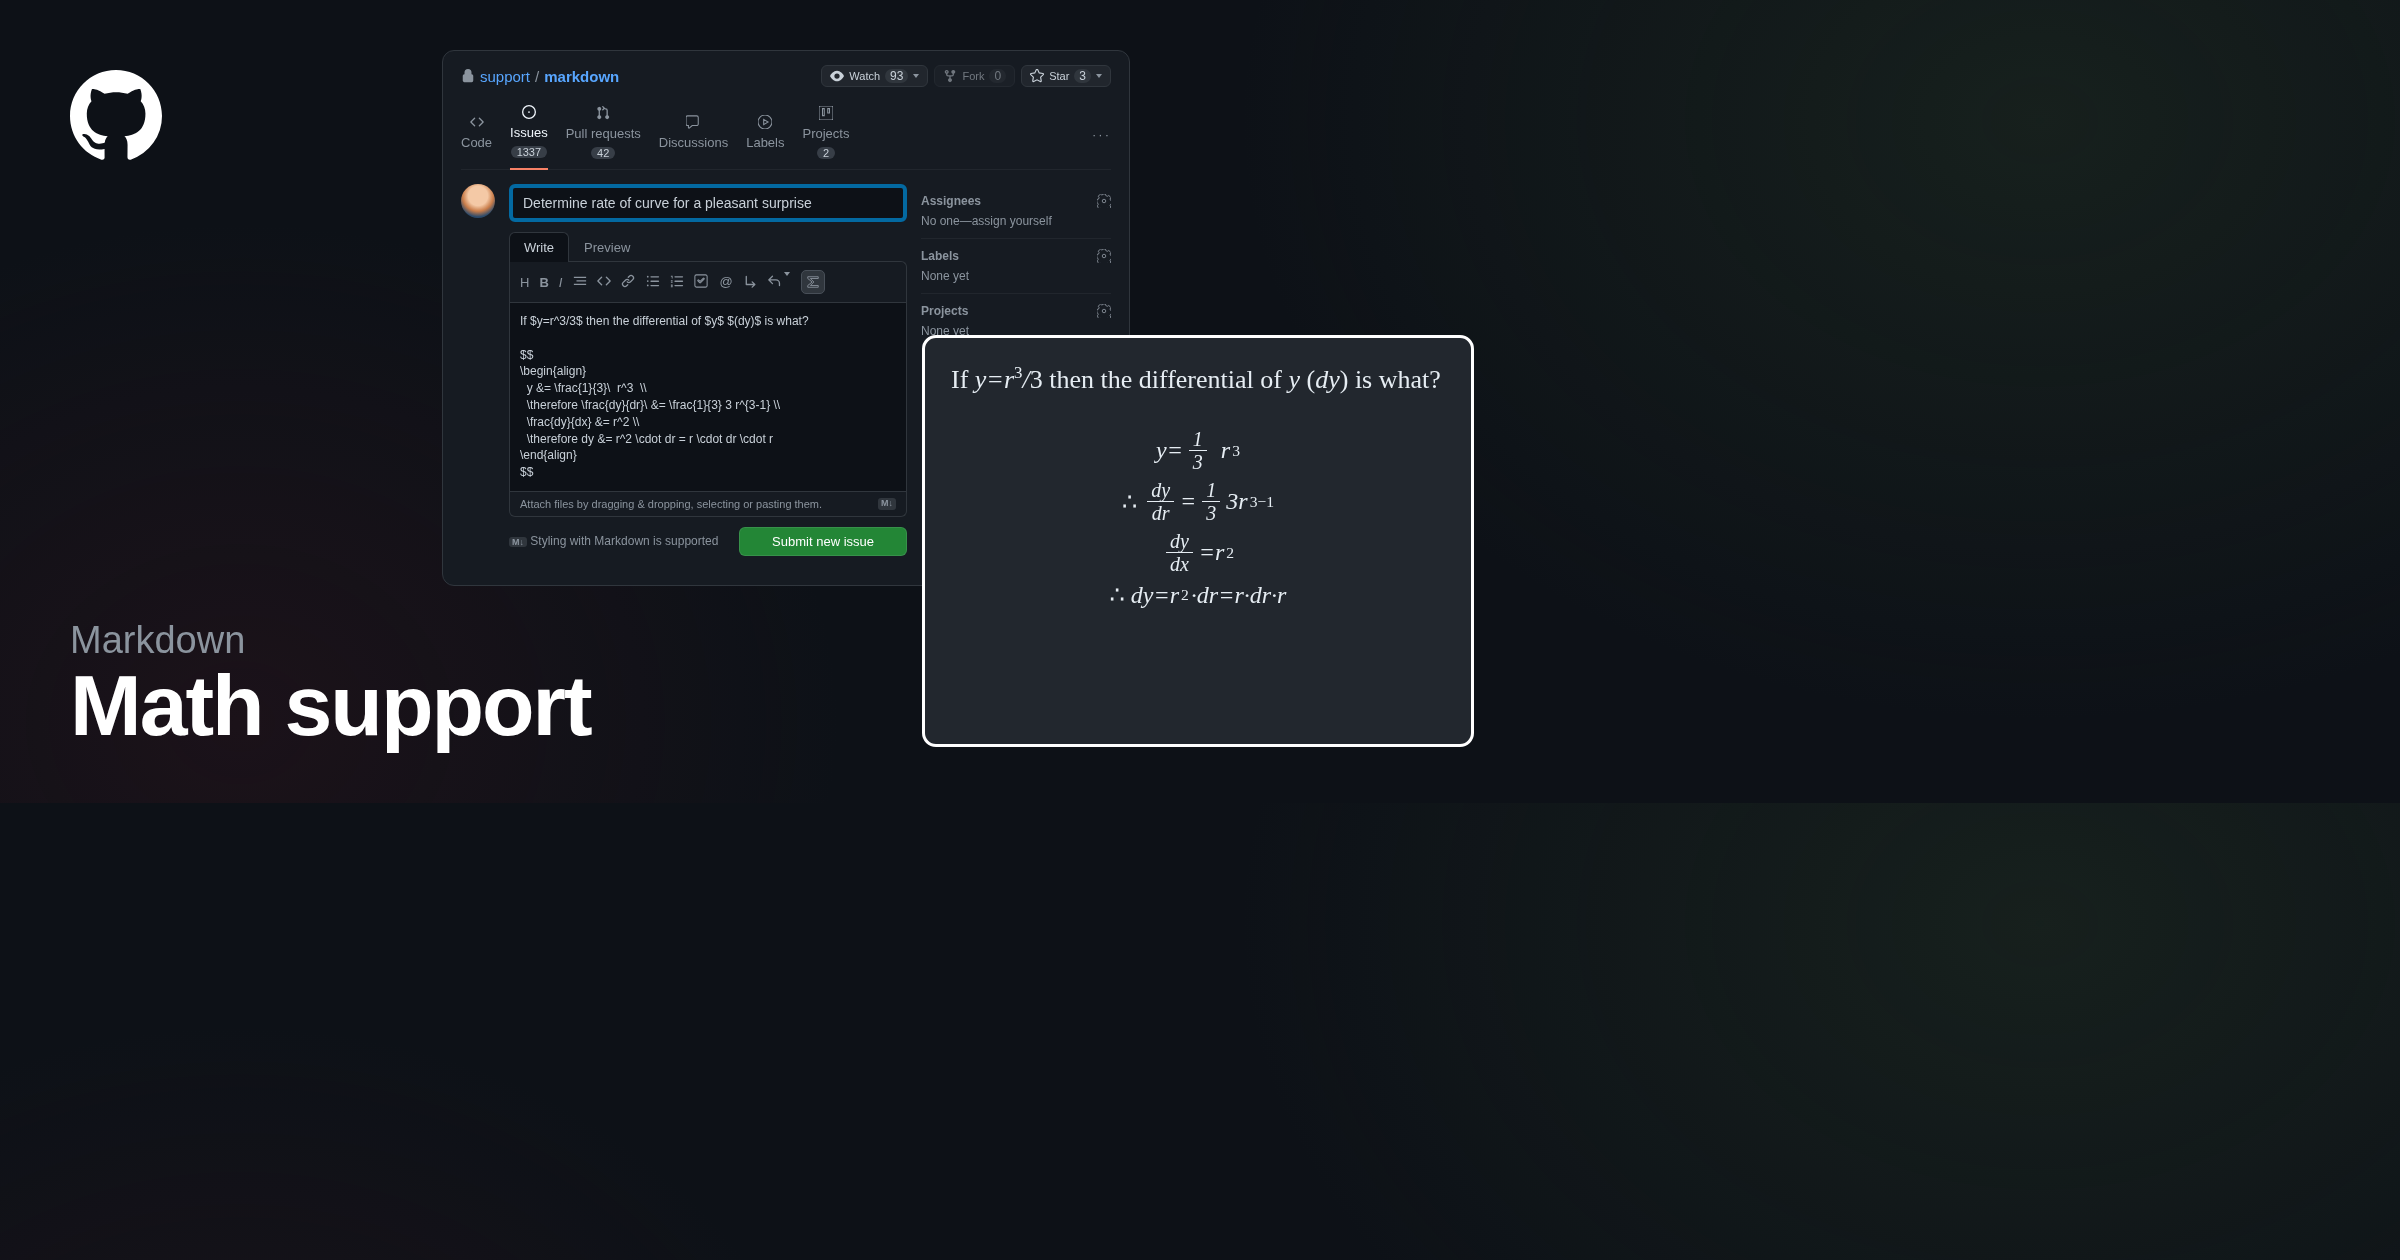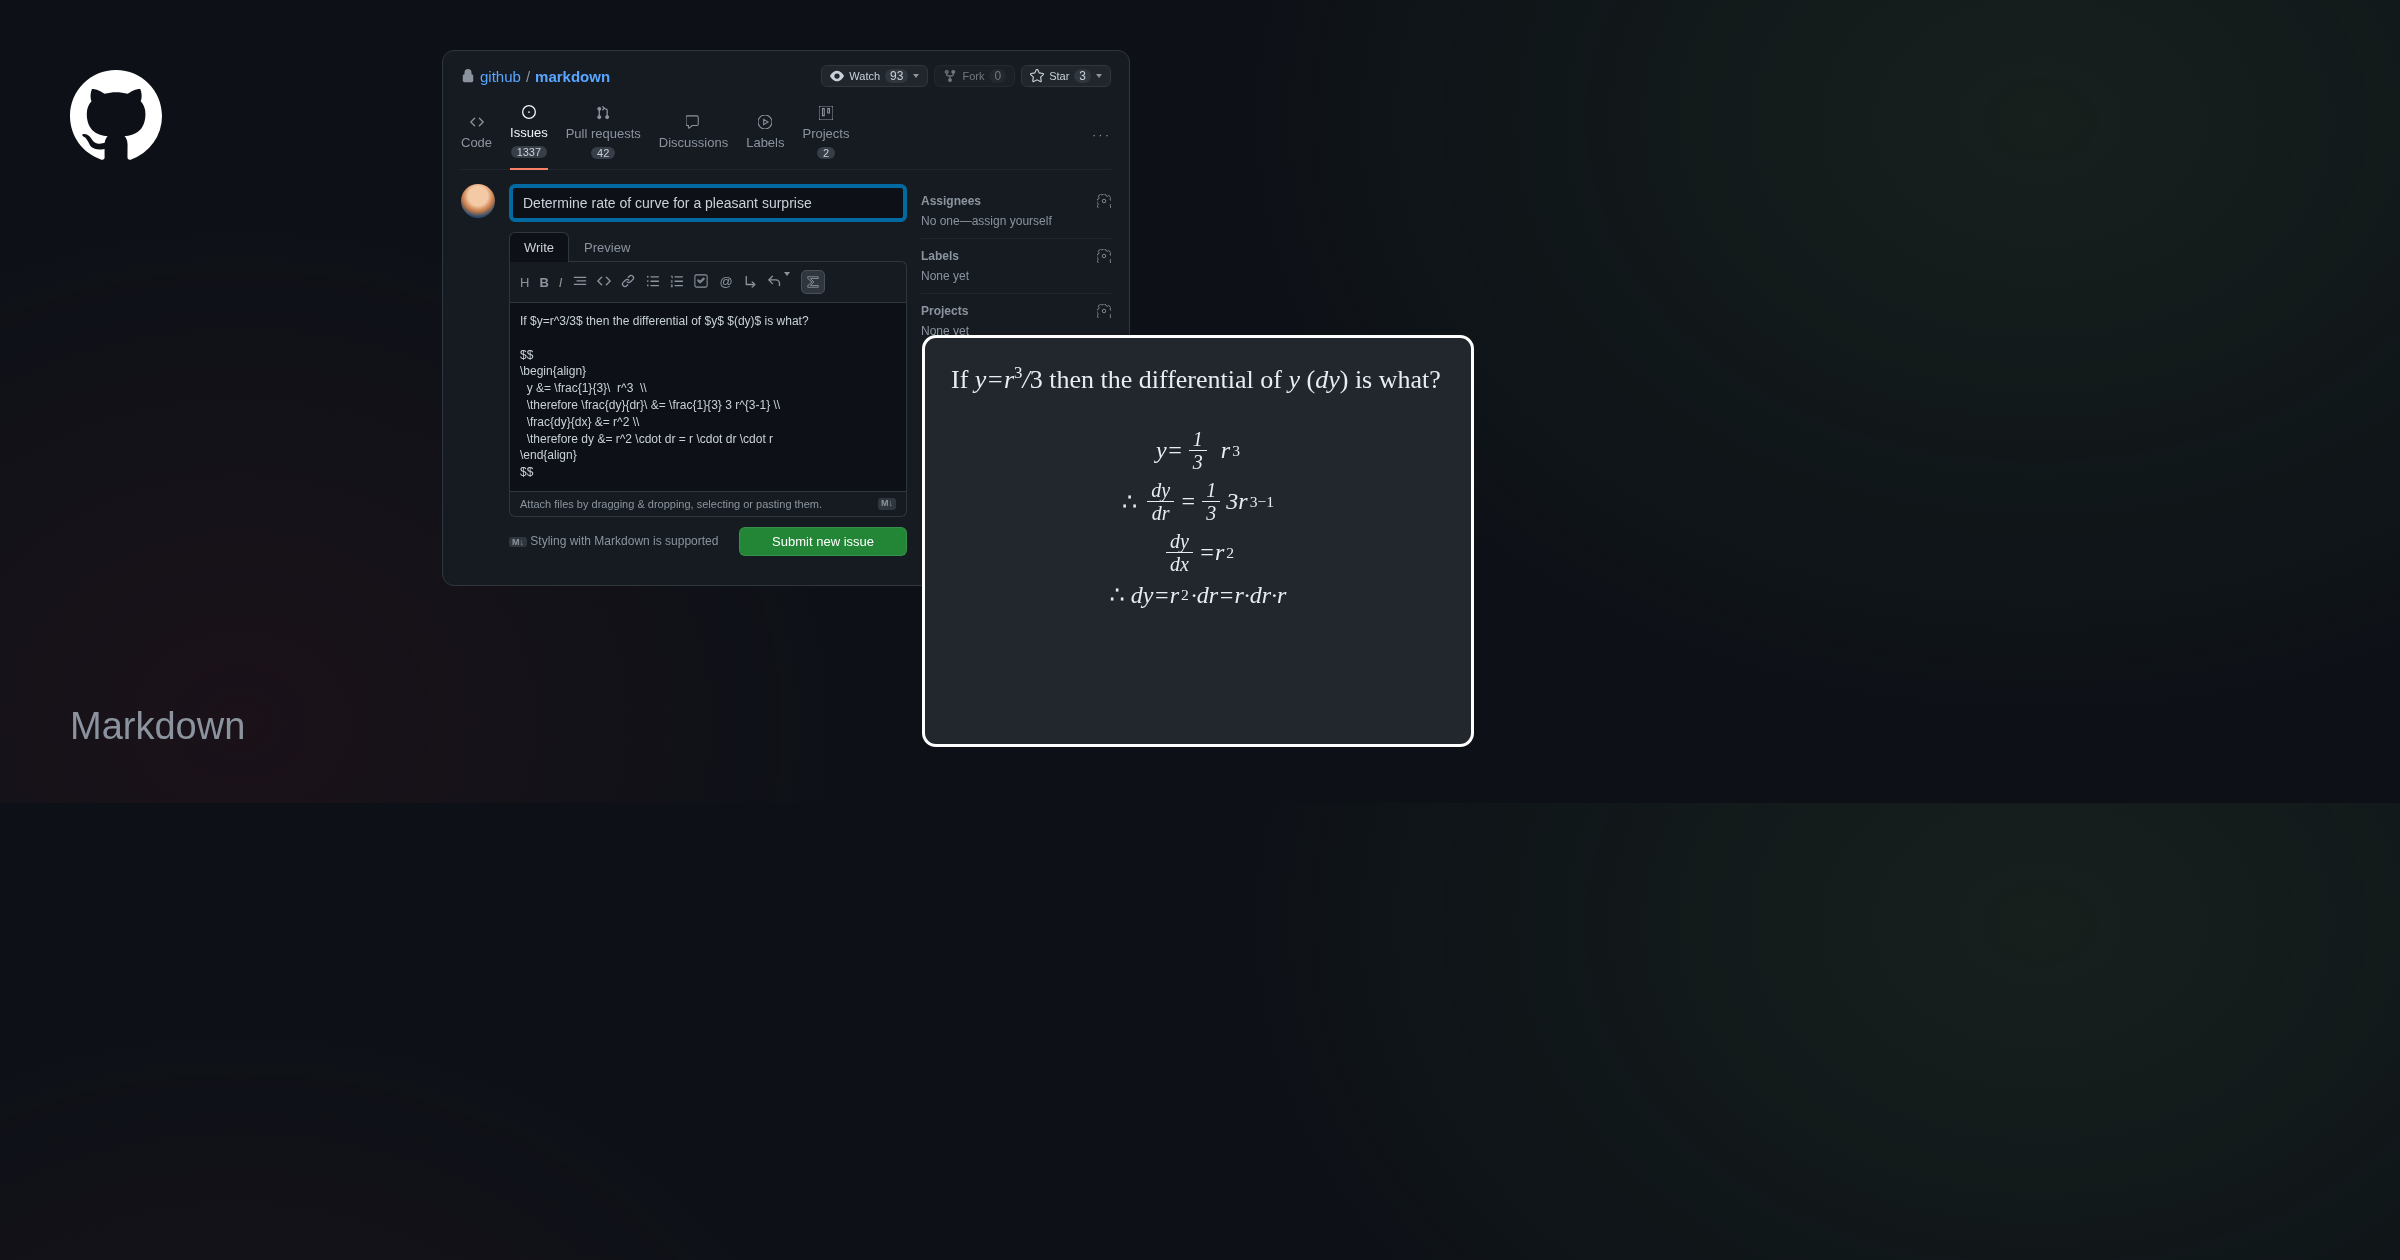--- a/index.html
+++ b/index.html
@@ -86,29 +86,30 @@
 <body>
 
 <div class="gh-logo">
 <svg viewBox="0 0 16 16">
       <path d="M8 0C3.58 0 0 3.58 0 8c0 3.54 2.29 6.53 5.47 7.59.4.07.55-.17.55-.38 0-.19-.01-.82-.01-1.49-2.01.37-2.53-.49-2.69-.94-.09-.23-.48-.94-.82-1.13-.28-.15-.68-.52-.01-.53.63-.01 1.08.58 1.23.82.72 1.21 1.87.87 2.33.66.07-.52.28-.87.51-1.07-1.78-.2-3.64-.89-3.64-3.95 0-.87.31-1.59.82-2.15-.08-.2-.36-1.02.08-2.12 0 0 .67-.21 2.2.82.64-.18 1.32-.27 2-.27.68 0 1.36.09 2 .27 1.53-1.04 2.2-.82 2.2-.82.44 1.1.16 1.92.08 2.12.51.56.82 1.27.82 2.15 0 3.07-1.87 3.75-3.65 3.95.29.25.54.73.54 1.48 0 1.07-.01 1.93-.01 2.2 0 .21.15.46.55.38A8.013 8.013 0 0016 8c0-4.42-3.58-8-8-8z"></path>
     </svg>
 </div>
 
 <div class="title-block">
   <div class="title-sub">Markdown</div>
+  <div class="title-main">Math support</div>
 </div>
 
 <div class="issue-window">
   <div class="repo-header">
     <div class="breadcrumb">
       <svg class="icon" viewBox="0 0 16 16">
           <path d="M4 4v2h-.25A1.75 1.75 0 002 7.75v5.5c0 .966.784 1.75 1.75 1.75h8.5A1.75 1.75 0 0014 13.25v-5.5A1.75 1.75 0 0012.25 6H12V4a4 4 0 10-8 0zm6.5 2V4a2.5 2.5 0 00-5 0v2h5z"></path>
         </svg>
-      <span class="owner">github</span>
+      <span class="owner">support</span>
       <span>/</span>
       <span class="repo">markdown</span>
     </div>
     <div class="repo-actions">
       <div class="pill-btn">
         <svg class="icon" viewBox="0 0 16 16">
             <path d="M8 2c1.981 0 3.671.992 4.933 2.078 1.27 1.091 2.187 2.345 2.637 3.023a1.62 1.62 0 010 1.798c-.45.678-1.367 1.932-2.637 3.023C11.67 13.008 9.981 14 8 14c-1.981 0-3.671-.992-4.933-2.078C1.797 10.83.88 9.576.43 8.898a1.62 1.62 0 010-1.798c.45-.677 1.367-1.931 2.637-3.022C4.33 2.992 6.019 2 8 2zM8 11a3 3 0 100-6 3 3 0 000 6z"></path>
           </svg>
         <span>Watch</span>
         <span class="pill-count">93</span>

